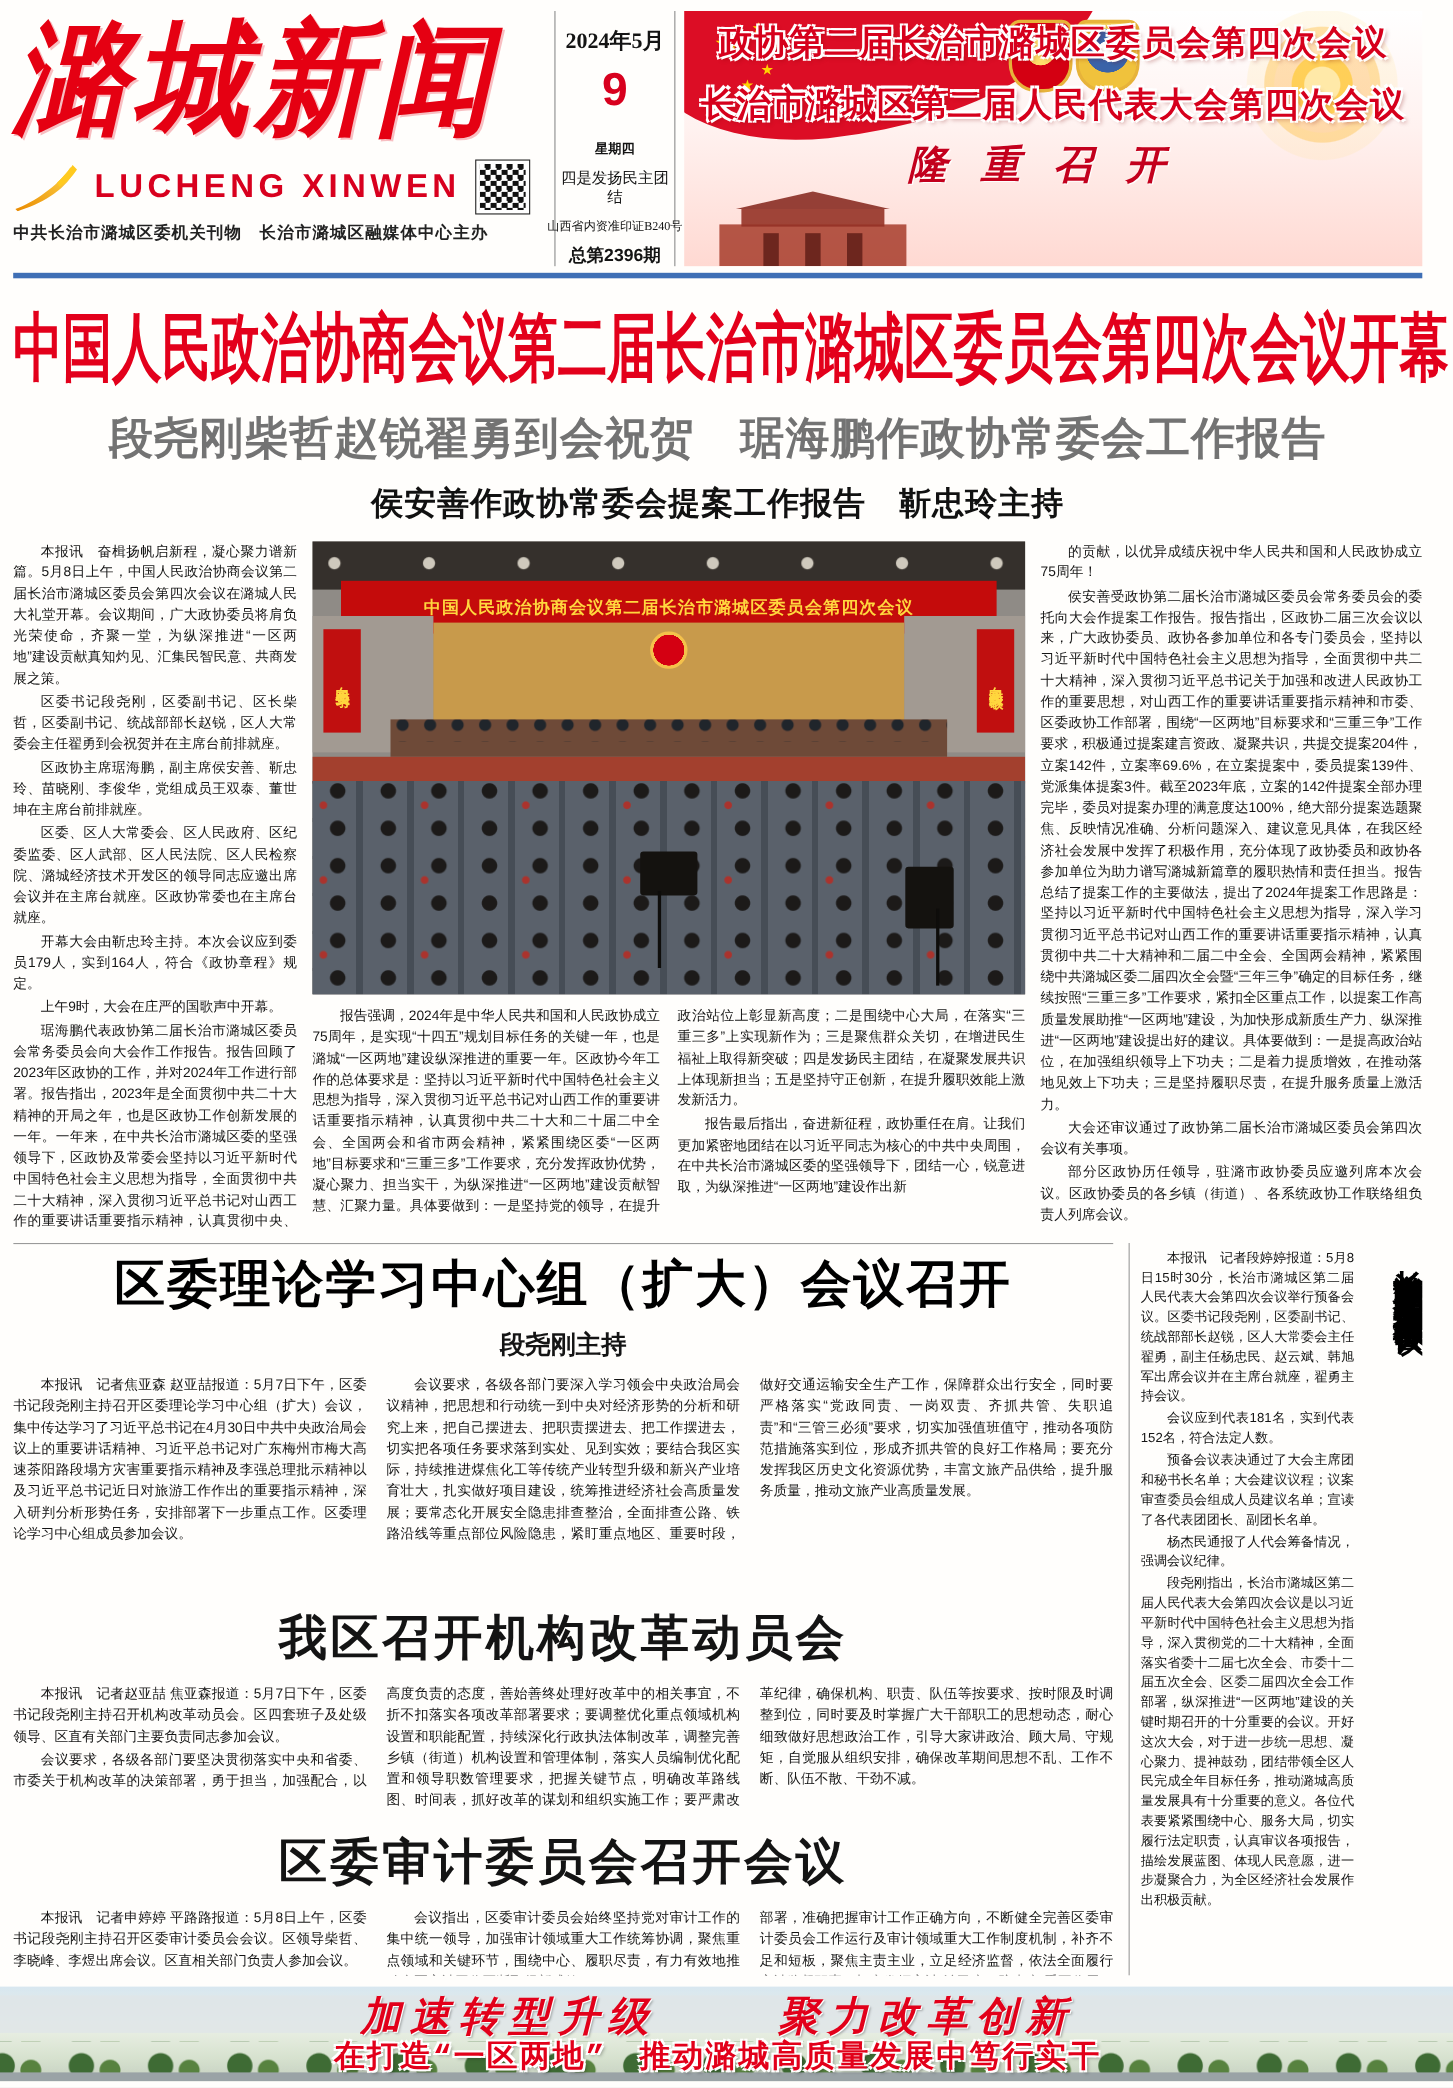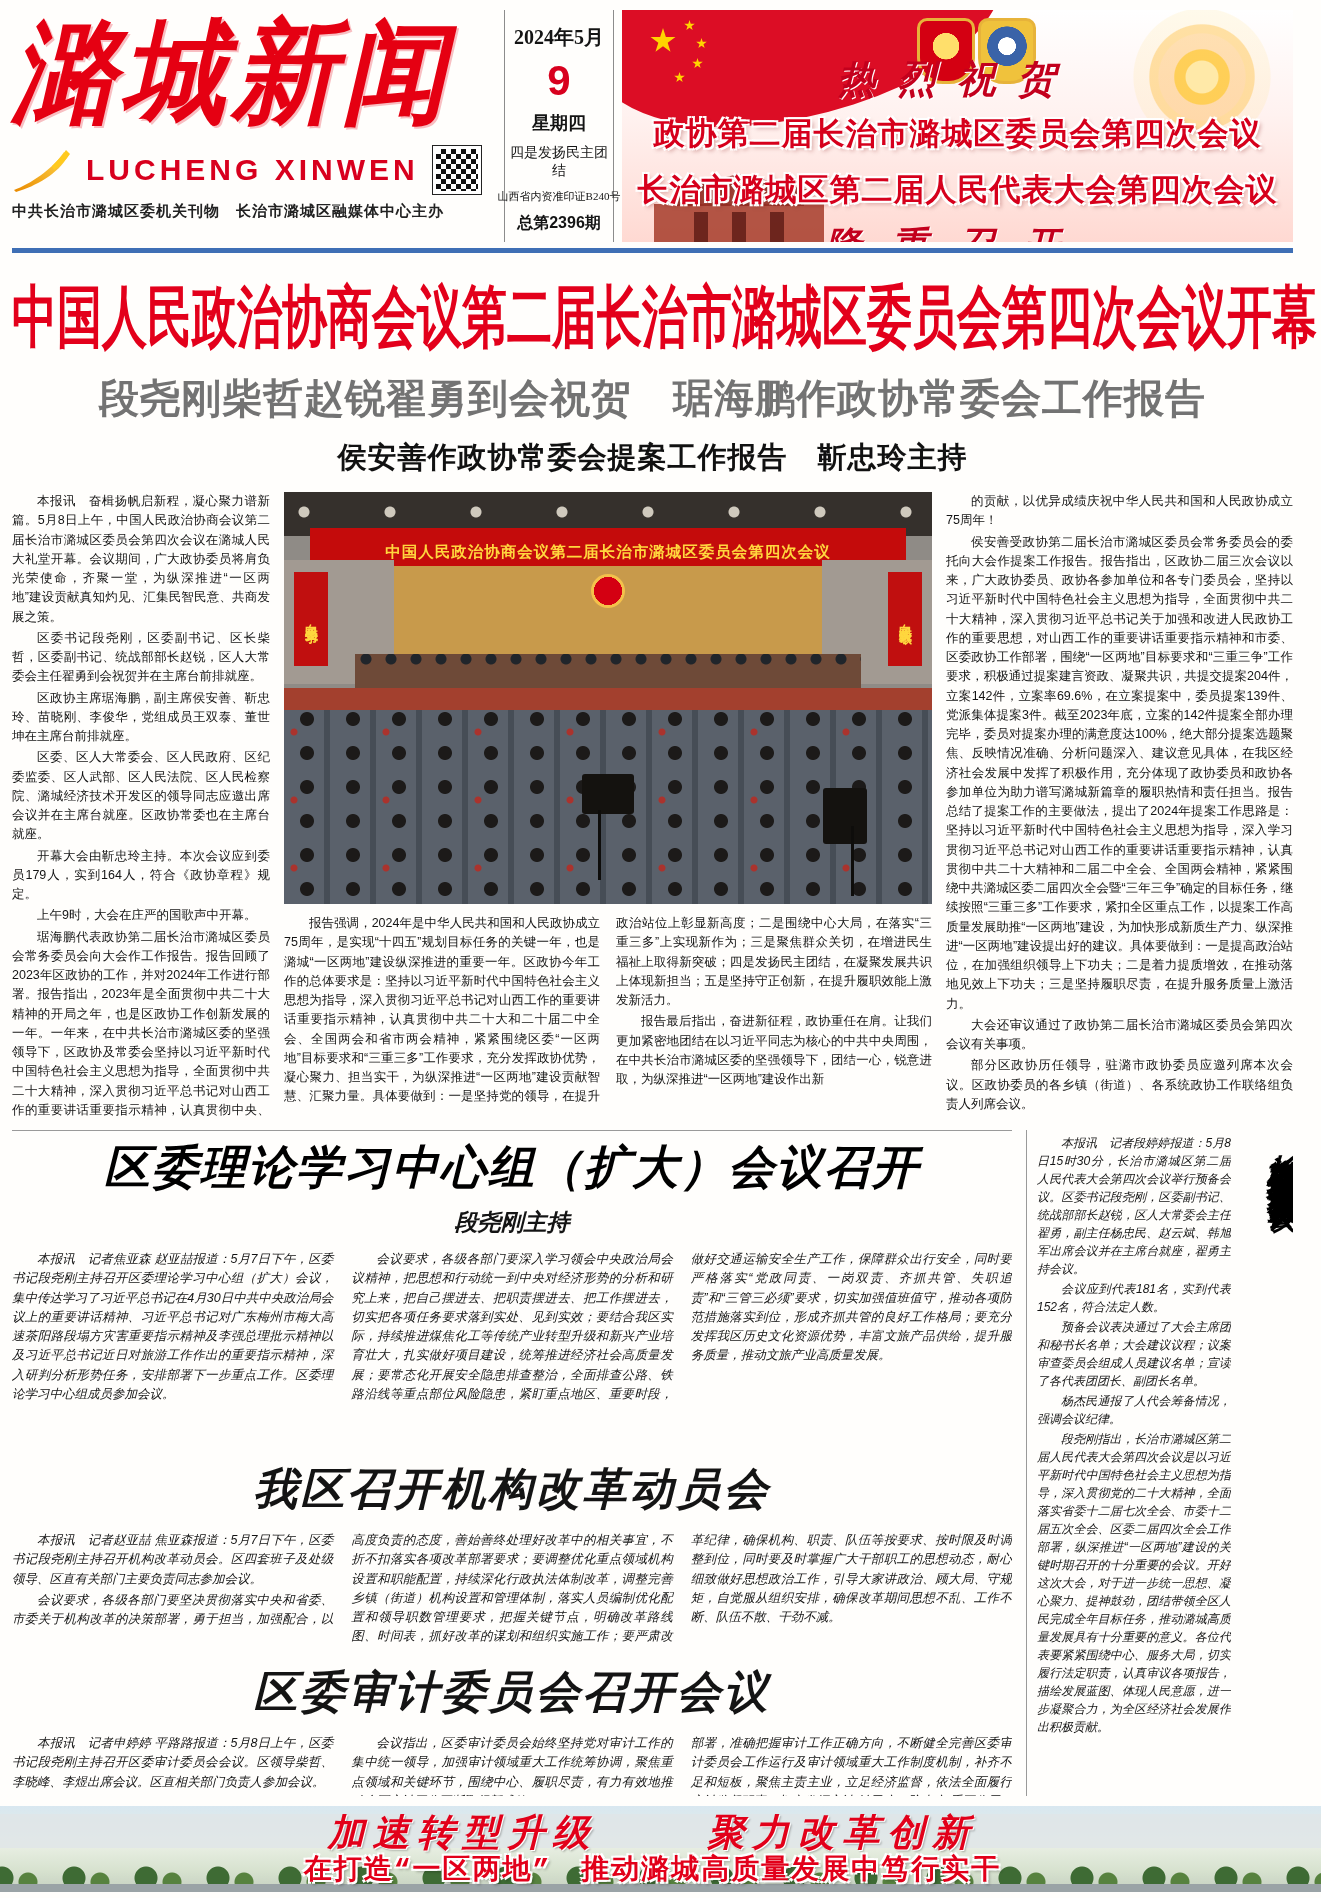--- a/index.html
+++ b/index.html
@@ -16,21 +16,21 @@
   .mast-row{display:flex;align-items:center;margin-top:26px;gap:14px;}
   .pinyin{color:#d8001e;font-weight:900;font-size:30px;letter-spacing:4px;white-space:nowrap;}
   .qr{width:48px;height:48px;border:3px solid #fff;outline:1px solid #222;
       background:repeating-conic-gradient(#111 0% 25%,#fff 0% 50%) 0 0/10px 10px;}
   .organ-line{font-size:15px;color:#222;margin-top:8px;letter-spacing:1px;font-weight:600;}
   .datebox{width:110px;border-left:1.5px solid #8c8c8c;border-right:1.5px solid #8c8c8c;
            display:flex;flex-direction:column;align-items:center;justify-content:flex-start;
            padding:14px 4px 4px 4px;gap:9px;text-align:center;}
   .db-ym{font-size:20px;font-weight:700;font-family:"Liberation Serif","DejaVu Serif",serif;}
   .db-day{font-size:42px;line-height:1;color:#d8001e;font-weight:900;}
-  .db-week{font-size:18px;font-weight:700;}
+  .db-week{font-size:12px;font-weight:700;margin-top:16px;}
   .db-lunar{font-size:14px;font-family:"Liberation Serif","DejaVu Serif",serif;}
   .db-lic{font-size:11px;font-family:"Liberation Serif","DejaVu Serif",serif;white-space:nowrap;}
   .db-issue{font-size:16px;font-weight:700;}
   
   .banner{flex:1;margin-left:8px;position:relative;overflow:hidden;
           background:linear-gradient(180deg,#ffffff 0%,#fff2f0 45%,#ffd9d2 100%);}
   .flag{position:absolute;left:-30px;top:-40px;width:420px;height:150px;background:#da0019;
         border-radius:0 0 70% 40%/0 0 100% 60%;transform:rotate(-6deg);opacity:.95;}
   .star{background:#ffd400;clip-path:polygon(50% 0%,61% 35%,98% 35%,68% 57%,79% 91%,50% 70%,21% 91%,32% 57%,2% 35%,39% 35%);position:absolute;}
   .emblem1{position:absolute;left:44%;top:8px;width:58px;height:66px;border-radius:10px 10px 26px 26px;
@@ -85,21 +85,21 @@
       radial-gradient(circle at 23px 9px,#1c1a19 6.5px,transparent 7.5px),
       radial-gradient(circle at 10px 22px,rgba(190,40,30,.8) 3px,transparent 4px),
       repeating-linear-gradient(90deg,#5a616b 0 40px,#464d56 40px 46px),
       repeating-linear-gradient(180deg,rgba(0,0,0,.35) 0 3px,transparent 3px 34px);
     background-size:46px 34px,92px 68px,auto,auto;}
   .ph-cam{position:absolute;background:#14120f;border-radius:3px;}
   .cam1{width:52px;height:40px;left:46%;bottom:90px;}
   .cam2{width:44px;height:56px;right:10%;bottom:60px;}
   .cam-leg{position:absolute;width:3px;height:70px;background:#0e0d0b;}
   
-  .lower{display:flex;margin-top:10px;height:666px;overflow:hidden;font-style:italic;}
+  .lower{display:flex;margin-top:10px;height:666px;overflow:hidden;}
   .lower-left{width:1000px;border-top:1px solid #9a9a9a;padding-top:6px;}
   .a2-head{text-align:center;font-size:46px;font-weight:900;letter-spacing:2px;color:#000;}
   .a2-byline{text-align:center;font-size:23px;font-weight:900;margin-top:8px;}
   .cols3{column-count:3;column-gap:18px;font-size:12.5px;margin-top:12px;overflow:hidden;}
   .a2-body{height:196px;}
   .a3-head,.a4-head{text-align:center;font-size:44px;font-weight:900;letter-spacing:3px;margin-top:14px;}
   .a3-body{height:118px;}
   .a4-body{height:142px;}
   .prep{flex:1;margin-left:14px;border-left:1px solid #9a9a9a;padding:4px 0 0 10px;display:flex;gap:6px;}
   .prep-body{flex:1;font-size:12px;overflow:hidden;}
@@ -171,21 +171,20 @@
       <div class="firework"></div>
       <svg class="tam" viewBox="0 0 210 78">
         <rect x="20" y="40" width="170" height="38" fill="#9c2a18" opacity=".85"></rect>
         <rect x="40" y="26" width="130" height="16" fill="#8a1f12" opacity=".9"></rect>
         <path d="M35 26 L105 10 L175 26 Z" fill="#7c1a0f" opacity=".9"></path>
         <rect x="60" y="48" width="14" height="30" fill="#5e120a"></rect>
         <rect x="98" y="48" width="14" height="30" fill="#5e120a"></rect>
         <rect x="136" y="48" width="14" height="30" fill="#5e120a"></rect>
       </svg>
       <div class="banner-text">
-        <div class="congrats">热烈祝贺</div>
         <div class="bline bline2">政协第二届长治市潞城区委员会第四次会议</div>
         <div class="bline">长治市潞城区第二届人民代表大会第四次会议</div>
         <div class="opening">隆重召开</div>
       </div>
     </div>
   </div>
 
   <div class="blue-rule"></div>
 
   <div class="headline">中国人民政治协商会议第二届长治市潞城区委员会第四次会议开幕</div>

